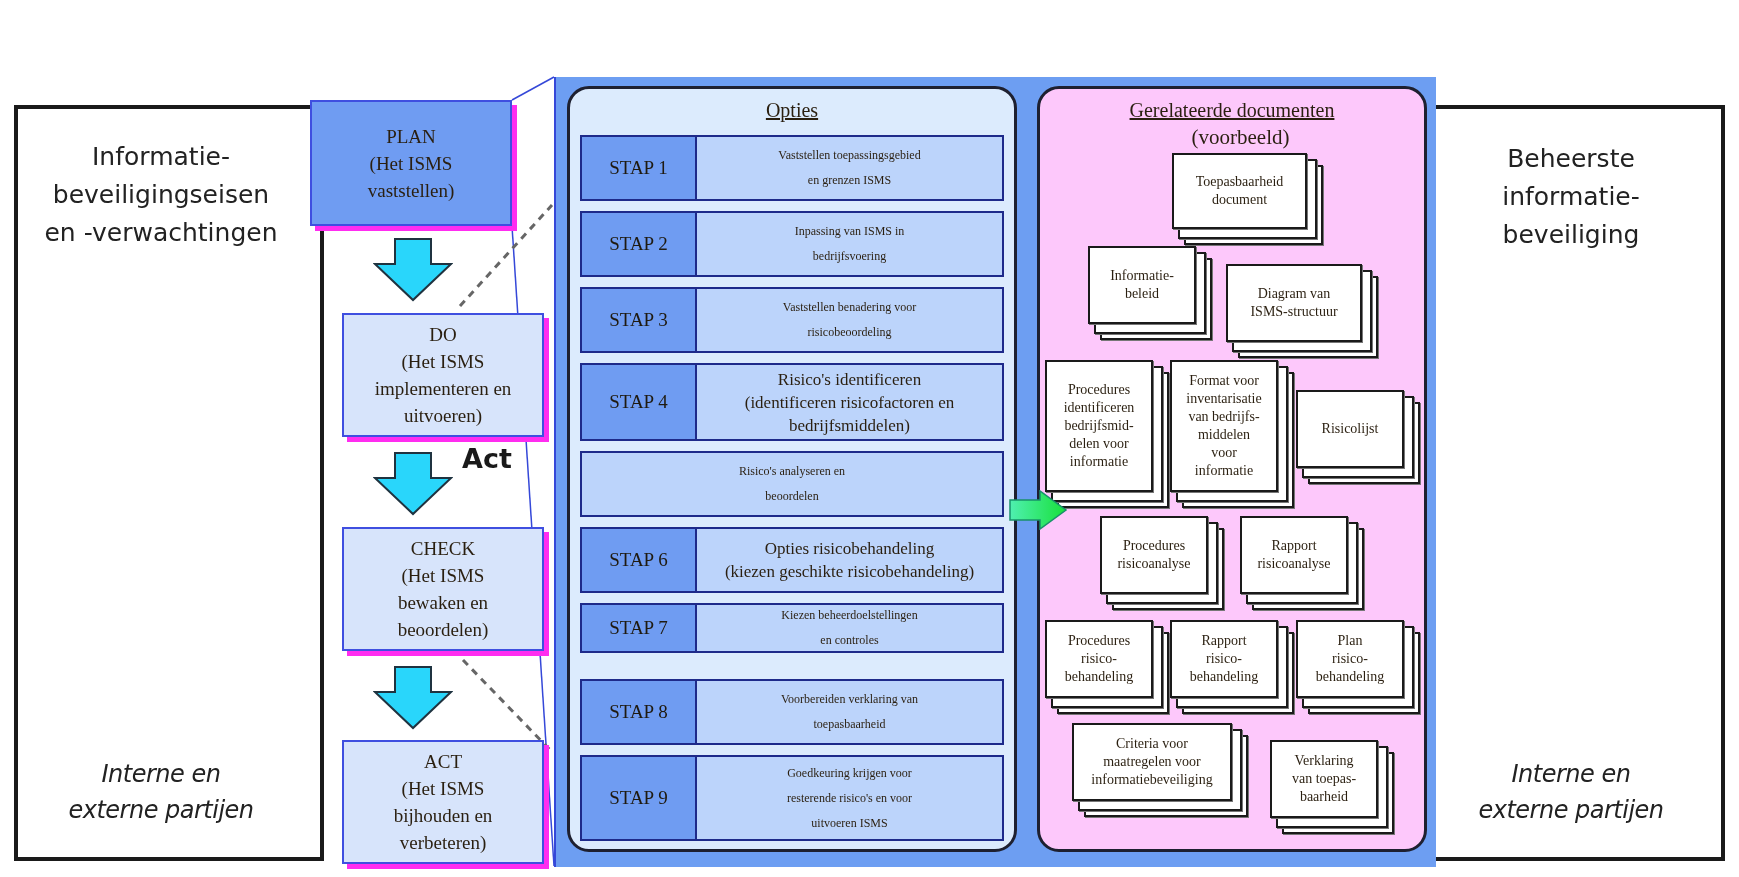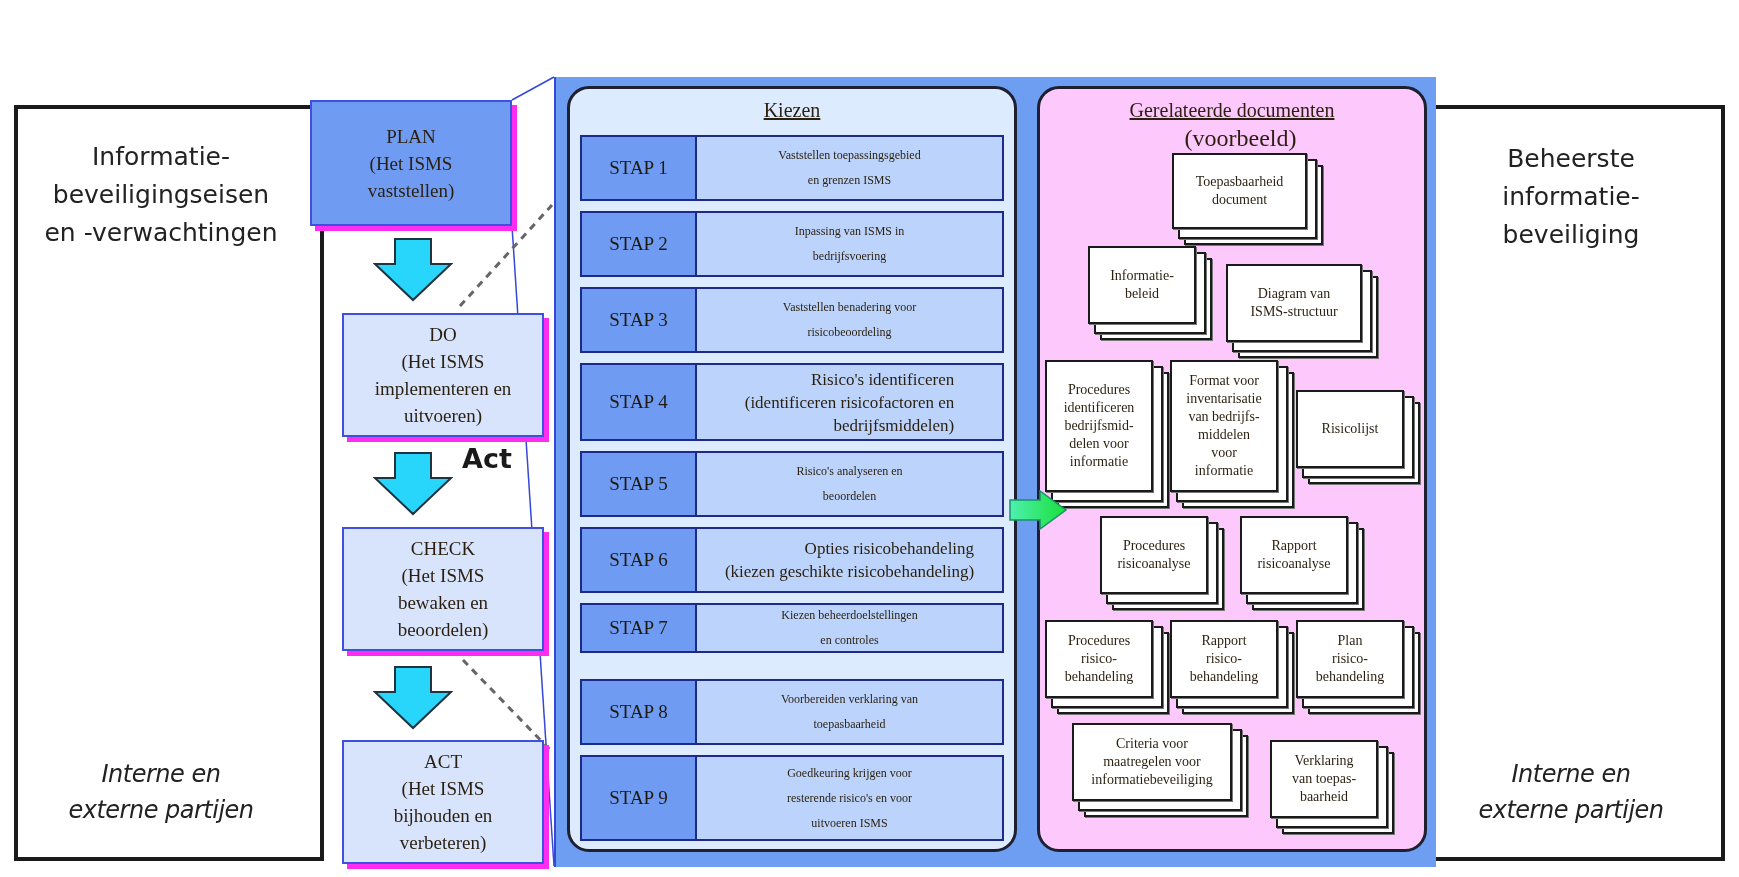--- a/index.html
+++ b/index.html
@@ -11,25 +11,25 @@
   .pdca { border:2px solid #3f4fe0; box-shadow:5px 5px 0 #ff2df0; display:flex; flex-direction:column; align-items:center; justify-content:center; text-align:center; font-size:19px; line-height:27px; color:#2a1f10; }
   .pdca.plan { background:#6f9cf2; }
   .pdca.light { background:#d7e4fb;margin-left:32px; }
   .down-arrow { width:80px; height:64px; }
   .act-label { font-family:"DejaVu Sans", sans-serif; font-weight:bold; font-size:27px; color:#1a1a1a; }
   .big-panel { background:#6d9ef2; border-left:2px solid #3548d8; }
   .inner-panel { border:3px solid #1e2030; border-radius:22px; }
   .taken { background:#dcebfd; }
   .docs { background:#fdc8fb; }
   .panel-head { text-align:center; font-size:20px; text-decoration:underline; color:#2a1f10; }
-  .panel-sub { text-align:center; font-size:24px; color:#2a1f10;padding-left:17px; }
+  .panel-sub { text-align:center; font-size:21px; color:#2a1f10;padding-left:17px; }
   .step-row { display:flex; border:2px solid #1e2a8a; background:#bcd4fb; }
   .step-label { width:113px; background:#6f9cf2; border-right:2px solid #1e2a8a; display:flex; align-items:center; justify-content:center; font-size:19px; color:#1f1a10; }
   .step-text { flex:1; display:flex; align-items:center; justify-content:center; text-align:center; font-size:12px; line-height:25px; color:#2a1f10; padding:0 4px; }
-  .step-text.small { font-size:17px; line-height:23px;text-align:right; }
+  .step-text.small { font-size:17px; line-height:23px; }
   .doc { }
   .doc .sheet { position:absolute; background:#fff; border:2px solid #1a1a1a; box-shadow:1px 1px 0 #777; }
   .doc .front { display:flex; align-items:center; justify-content:center; text-align:center; font-size:14px; line-height:18px; color:#2a1f10; padding:2px 4px; box-sizing:border-box; }
   svg.overlay { position:absolute; left:0; top:0; }
 </style>
 </head>
 <body>
 
 <div class="abs outer-box" style="left:14px; top:105px; width:310px; height:756px;"></div>
 <div class="abs side-title" style="left:30px; top:138px; width:262px; white-space:pre-line;">Informatie-
@@ -86,21 +86,21 @@
 <svg class="abs down-arrow" style="left:373px; top:452px;" viewBox="0 0 80 64">
   <polygon points="22,1 58,1 58,26 78,26 40,62 2,26 22,26" fill="#29d6fb" stroke="#1f3340" stroke-width="2"></polygon>
 </svg>
 <svg class="abs down-arrow" style="left:373px; top:666px;" viewBox="0 0 80 64">
   <polygon points="22,1 58,1 58,26 78,26 40,62 2,26 22,26" fill="#29d6fb" stroke="#1f3340" stroke-width="2"></polygon>
 </svg>
 
 <div class="abs act-label" style="left:462px; top:443px;">Act</div>
 
 <div class="abs inner-panel taken" style="left:567px; top:86px; width:450px; height:766px;">
-  <div class="abs panel-head" style="left:0; top:10px; width:100%;">Kiezen</div>
+  <div class="abs panel-head" style="left:0; top:10px; width:100%;">Opties</div>
 </div>
 
 <div id="steps">
     <div class="abs step-row" style="left: 580px; top: 135px; width: 424px; height: 66px;">
       <div class="step-label">STAP 1</div>
       <div class="step-text" style="white-space: pre-line;">Vaststellen toepassingsgebied
 en grenzen ISMS</div>
     </div>
     <div class="abs step-row" style="left: 580px; top: 211px; width: 424px; height: 66px;">
       <div class="step-label">STAP 2</div>
@@ -112,21 +112,20 @@
       <div class="step-text" style="white-space: pre-line;">Vaststellen benadering voor
 risicobeoordeling</div>
     </div>
     <div class="abs step-row" style="left: 580px; top: 363px; width: 424px; height: 78px;">
       <div class="step-label">STAP 4</div>
       <div class="step-text small" style="white-space: pre-line;">Risico's identificeren
 (identificeren risicofactoren en
 bedrijfsmiddelen)</div>
     </div>
     <div class="abs step-row" style="left: 580px; top: 451px; width: 424px; height: 66px;">
-      <div class="step-label">STAP 5</div>
       <div class="step-text" style="white-space: pre-line;">Risico's analyseren en
 beoordelen</div>
     </div>
     <div class="abs step-row" style="left: 580px; top: 527px; width: 424px; height: 66px;">
       <div class="step-label">STAP 6</div>
       <div class="step-text small" style="white-space: pre-line;">Opties risicobehandeling
 (kiezen geschikte risicobehandeling)</div>
     </div>
     <div class="abs step-row" style="left: 580px; top: 603px; width: 424px; height: 50px;">
       <div class="step-label">STAP 7</div>

